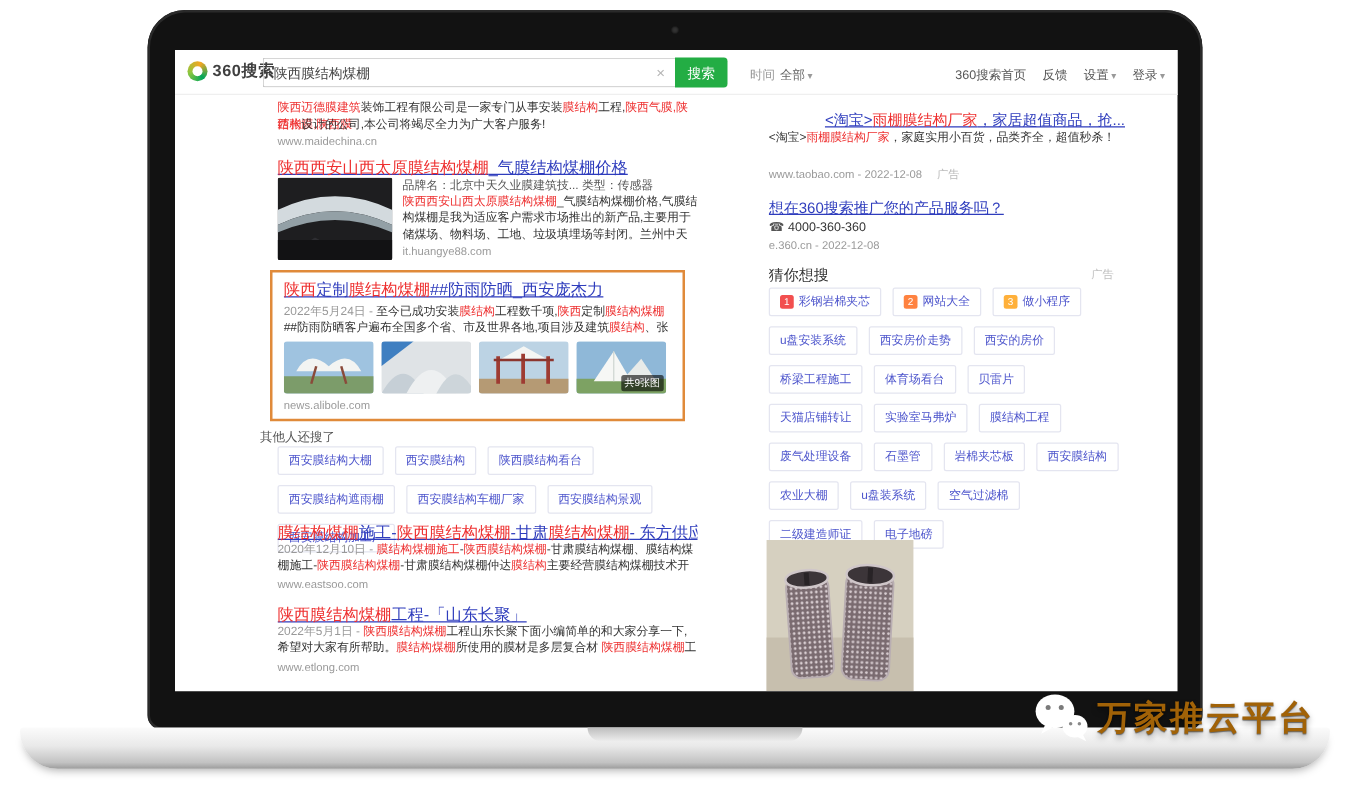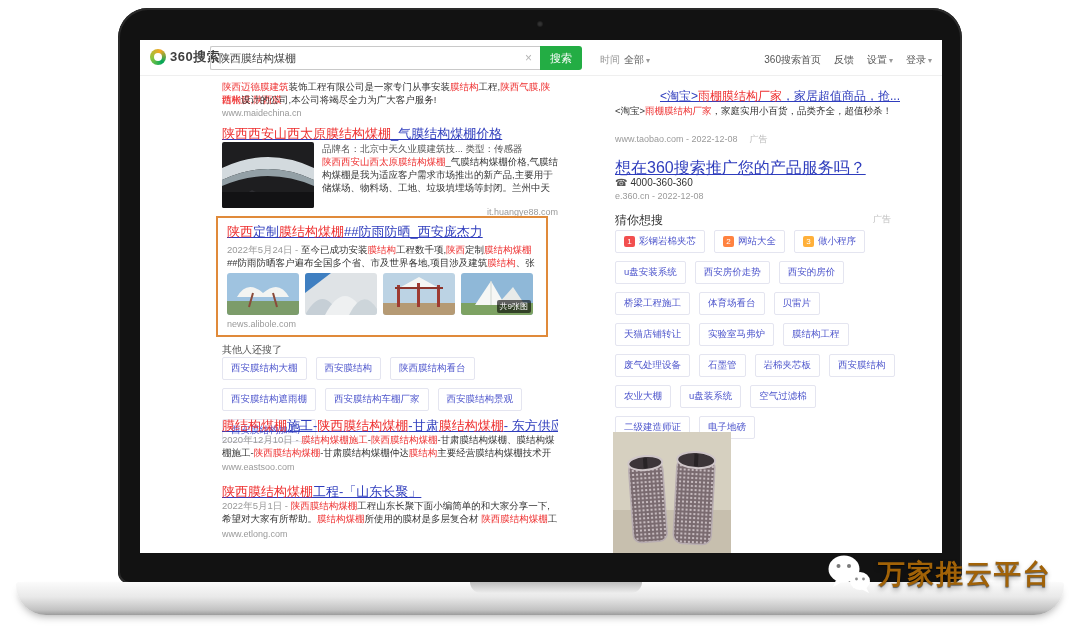--- a/index.html
+++ b/index.html
@@ -124,21 +124,21 @@
           <rect width="92" height="66" fill="#1e1e20"></rect>
           <path d="M0,26 Q46,4 92,26 L92,38 Q46,16 0,38 Z" fill="#d3dade"></path>
           <path d="M0,38 Q46,16 92,38 L92,44 Q46,24 0,44 Z" fill="#93a0a6"></path>
           <path d="M8,62 L30,48 L56,62 Z" fill="#2e2e32"></path>
           <rect y="50" width="92" height="16" fill="#121214"></rect>
         </svg>
       </div>
       <div style="width:236px;">
         <div class="desc" style="max-height:13px; color:#555;">品牌名：北京中天久业膜建筑技...  类型：传感器</div>
         <div class="desc" style="max-height:39px;"><span class="hl">陕西西安山西太原膜结构煤棚</span><span>_气膜结构煤棚价格,气膜结构煤棚是我为适应客户需求市场推出的新产品,主要用于储煤场、物料场、工地、垃圾填埋场等封闭。兰州中天久...</span></div>
-        <div class="url" style="margin-top:13px;text-align:right;">it.huangye88.com</div>
+        <div class="url" style="margin-top:2px;">it.huangye88.com</div>
       </div>
     </div>
 
     <div class="r2box">
       <div class="res-title"><span class="hl">陕西</span><span>定制</span><span class="hl">膜结构煤棚</span><span>##防雨防晒_西安庞杰力</span></div>
       <div class="desc" style="max-height:26px; margin-top:2px;">
         <span class="date">2022年5月24日 - </span><span><span>至今已成功安装</span><span class="hl">膜结构</span><span>工程数千项,</span><span class="hl">陕西</span><span>定制</span><span class="hl">膜结构煤棚</span><span>##防雨防晒客户遍布全国多个省、市及世界各地,项目涉及建筑</span><span class="hl">膜结构</span><span>、张拉膜、</span></span>
       </div>
       <div class="thumbrow">
         <div class="sthumb">
@@ -177,21 +177,21 @@
             <path d="M14,32 L30,8 L44,32 Z" fill="#f6f7f5"></path>
             <path d="M36,32 L52,14 L64,32 Z" fill="#e8ebe9"></path>
             <line x1="30" y1="8" x2="30" y2="32" stroke="#cfd6d2" stroke-width="1"></line>
           </svg>
           <span class="photo-badge">共9张图</span>
         </div>
       </div>
       <div class="url" style="margin-top:4px;">news.alibole.com</div>
     </div>
 
-    <div class="abs related-label" style="left:82px; top:303px;">其他人还搜了</div>
+    <div class="abs related-label" style="left:68px; top:303px;">其他人还搜了</div>
     <div class="abs tagwrap" style="left:82px; top:317px; width:340px;">
 
     <span class="rtag">
           <span>西安膜结构大棚</span>
         </span>
         <span class="rtag">
           <span>西安膜结构</span>
         </span>
         <span class="rtag">
           <span>陕西膜结构看台</span>
@@ -221,21 +221,21 @@
       <span class="date">2022年5月1日 - </span><span><span class="hl">陕西膜结构煤棚</span><span>工程山东长聚下面小编简单的和大家分享一下,希望对大家有所帮助。</span><span class="hl">膜结构煤棚</span><span>所使用的膜材是多层复合材 </span><span class="hl">陕西膜结构煤棚</span><span>工程</span></span>
     </div>
     <div class="abs url" style="left:82px; top:489px;">www.etlong.com</div>
 
     <div class="abs res-title" style="left:475px; top:48px; width:285px; font-size:12px;text-align:right;"><span>&lt;淘宝&gt;</span><span class="hl">雨棚膜结构厂家</span><span>，家居超值商品，抢...</span></div>
     <div class="abs desc" style="left:475px; top:64px; width:280px; max-height:26px;"><span>&lt;淘宝&gt;</span><span class="hl">雨棚膜结构厂家</span><span>，家庭实用小百货，品类齐全，超值秒杀！</span></div>
     <div class="abs url" style="left:475px; top:93px;">
       <span>www.taobao.com - 2022-12-08</span><span class="adlab">广告</span>
     </div>
 
-    <div class="abs res-title" style="left:475px; top:118px; width:285px; font-size:16px;">想在360搜索推广您的产品服务吗？</div>
+    <div class="abs res-title" style="left:475px; top:118px; width:285px; font-size:12px;">想在360搜索推广您的产品服务吗？</div>
     <div class="abs phone-line" style="left:475px; top:137px;">
       <span class="phone-ico">☎</span><span>4000-360-360</span>
     </div>
     <div class="abs url" style="left:475px; top:151px;">e.360.cn - 2022-12-08</div>
 
     <div class="abs guess-head" style="left:475px; top:172px;">猜你想搜</div>
     <div class="abs" style="left:733px; top:173px; font-size:9px; color:#c0c0c0;">广告</div>
     <div class="abs tagwrap" style="left:475px; top:190px; width:290px;">
 
     <span class="gtag b1">

